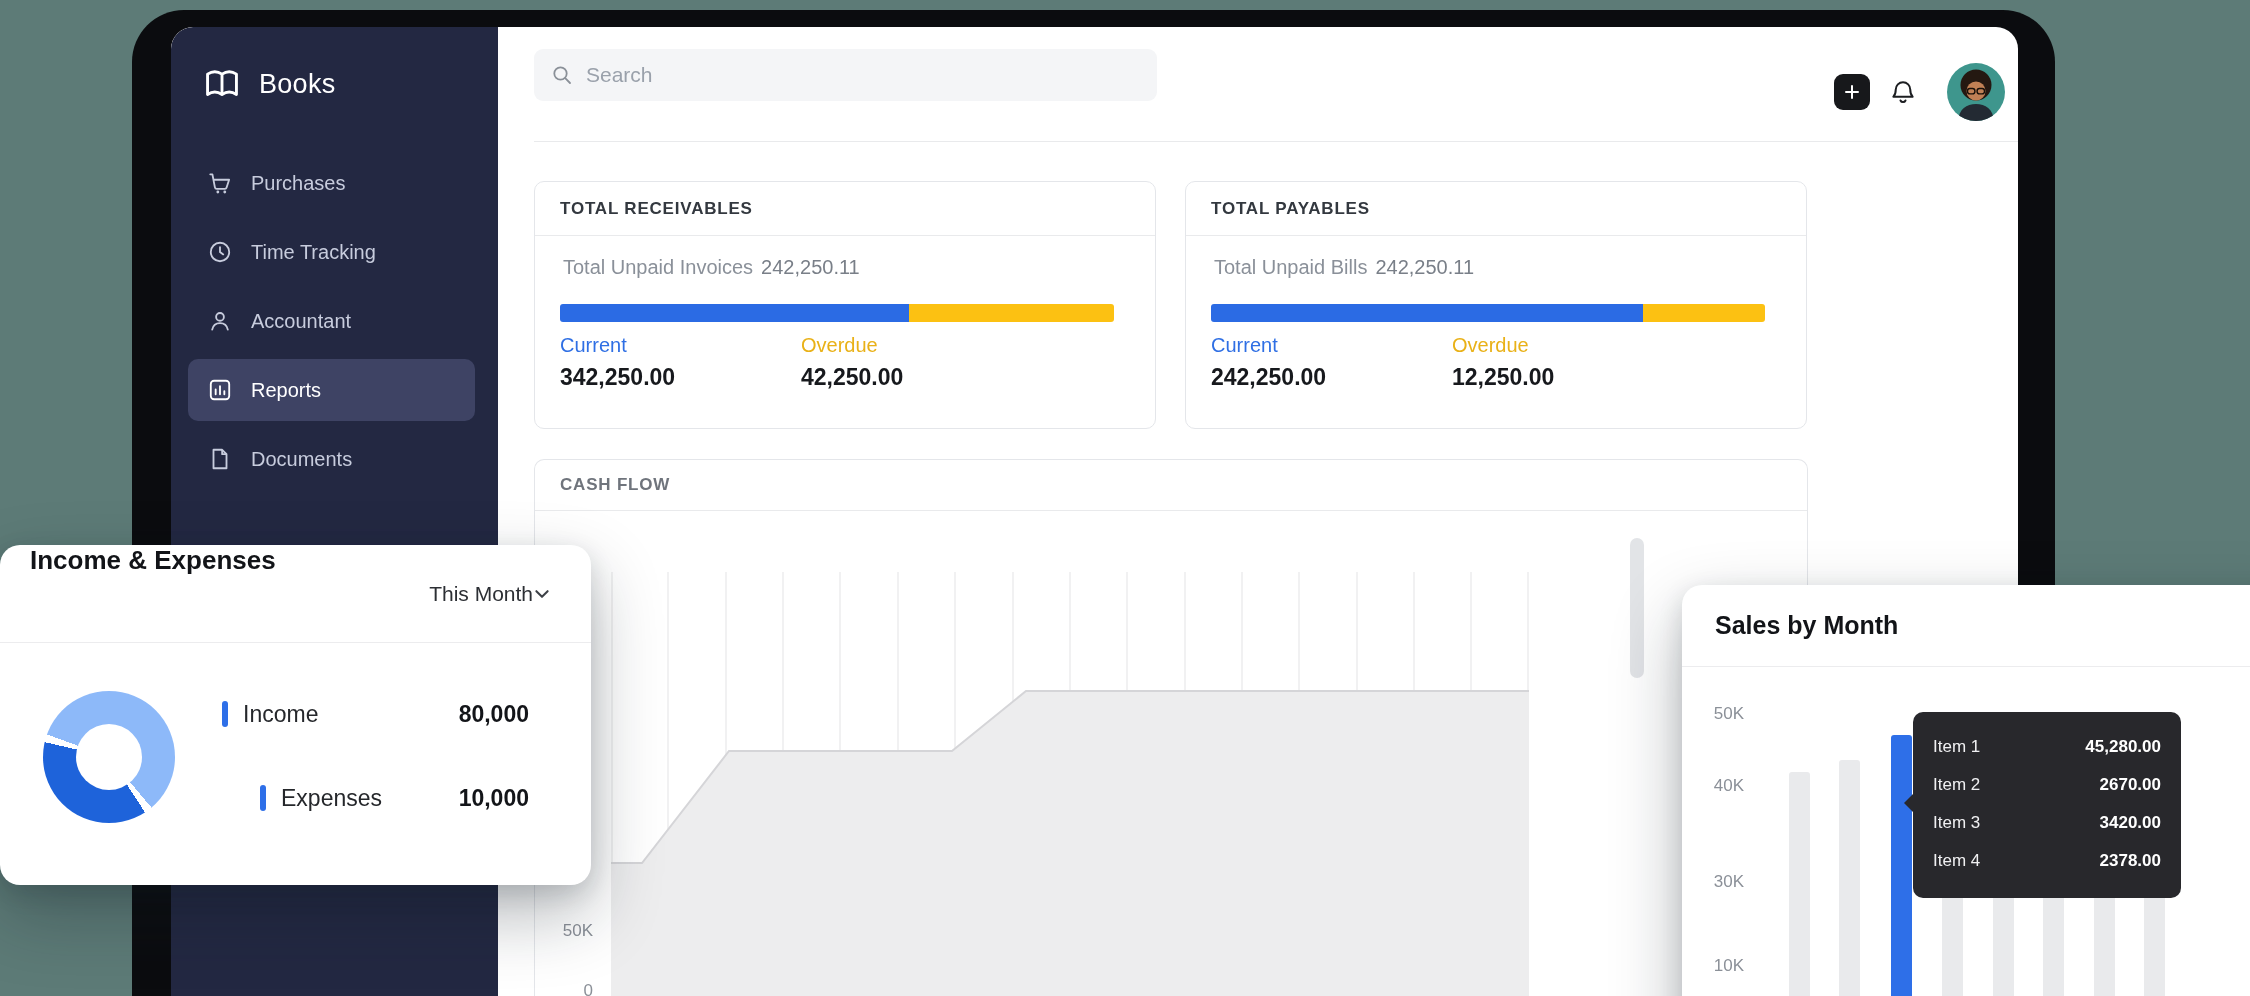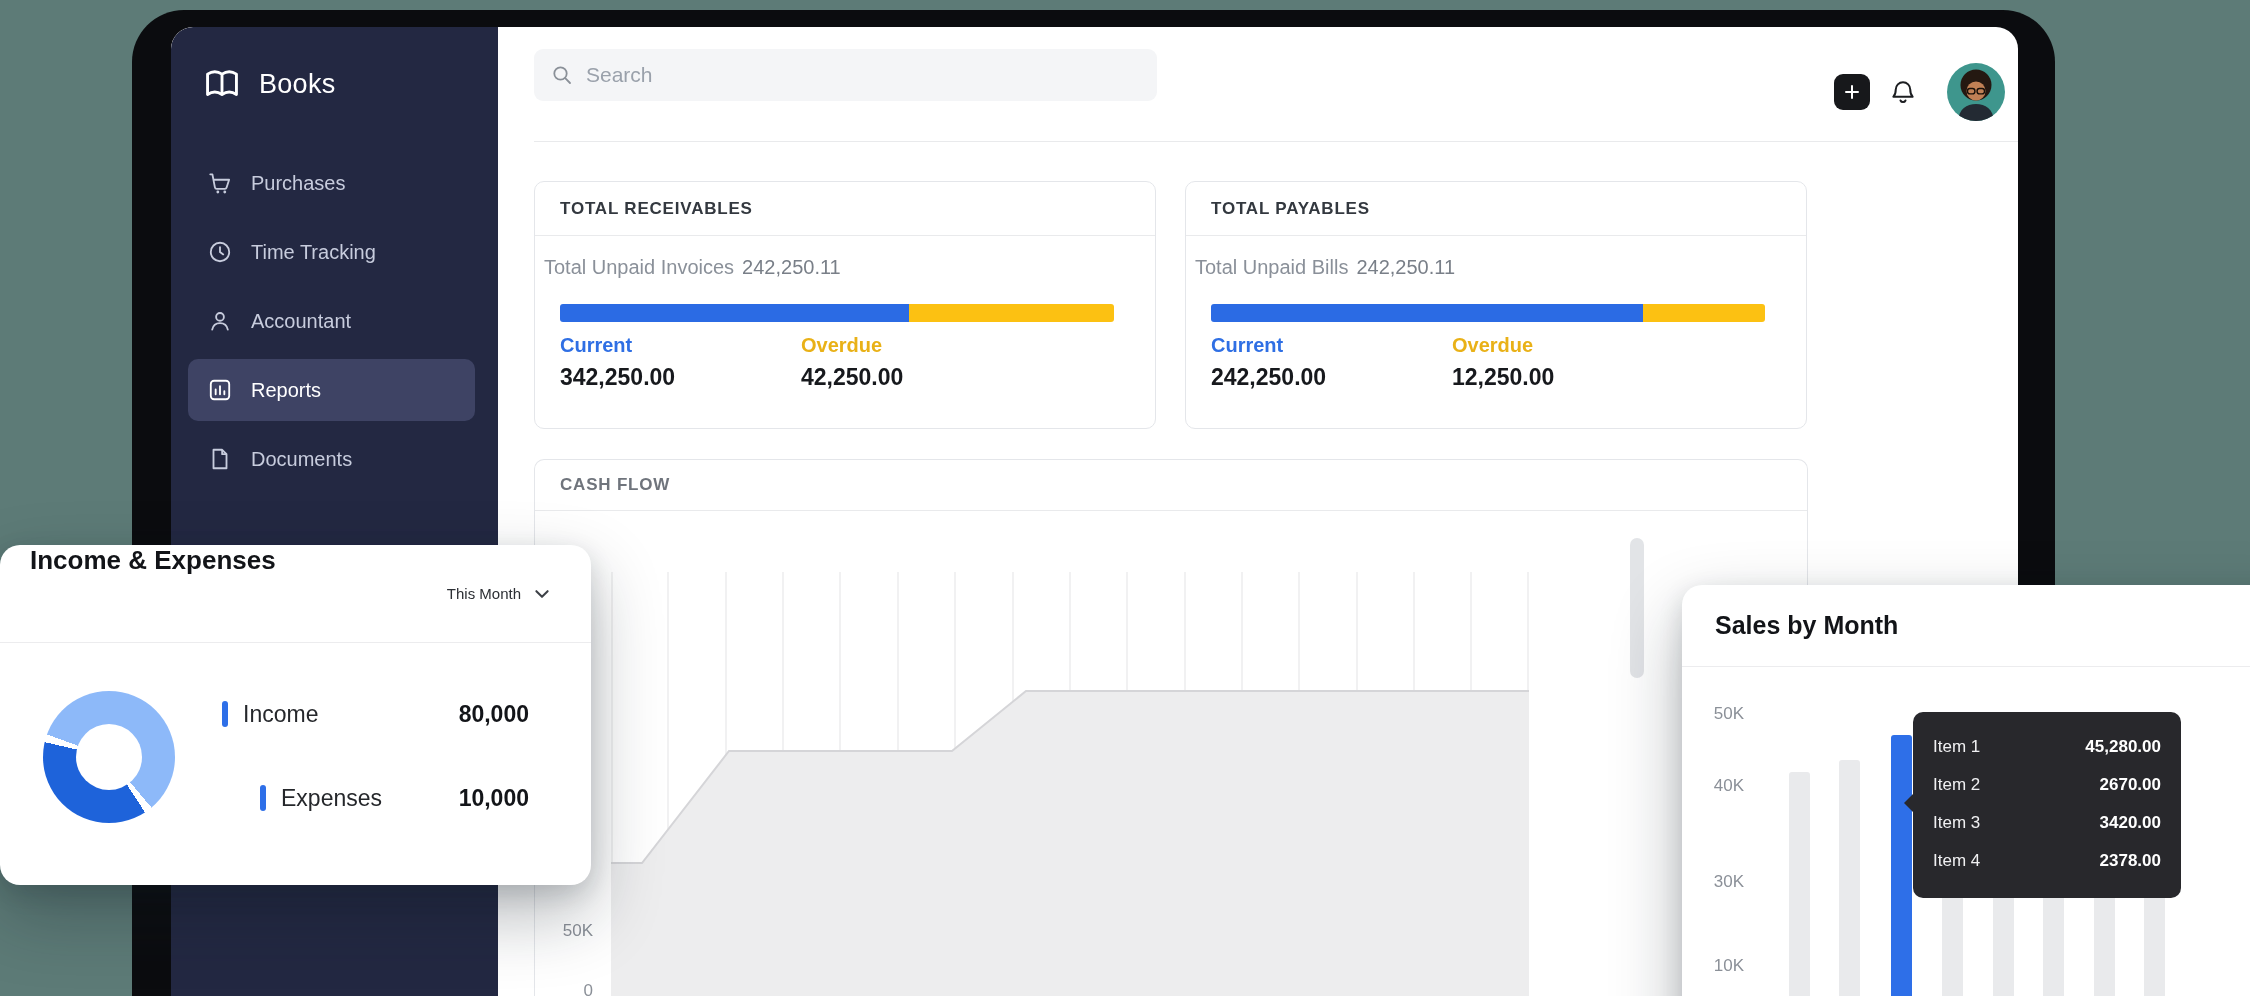--- a/index.html
+++ b/index.html
@@ -49,27 +49,27 @@
             border-radius: 50%; overflow: hidden; cursor: pointer; }
   .top-divider { position: absolute; left: 363px; top: 114px; width: 1484px; height: 1px; background: #e9eaec; }
 
   
   .card { position: absolute; background: #fff; border: 1px solid #e4e6ea; border-radius: 10px; }
   .card-title { position: absolute; left: 25px; top: 0; height: 53px; display: flex; align-items: center;
                 font-size: 17px; font-weight: 700; letter-spacing: .8px; color: #33383f; }
   .card-hr { position: absolute; left: 0; top: 53px; width: 100%; height: 1px; background: #e9eaec; }
   .recv-card { left: 363px; top: 154px; width: 622px; height: 248px; }
   .pay-card  { left: 1014px; top: 154px; width: 622px; height: 248px; }
-  .unpaid-line { position: absolute; left: 9px; top: 74px; font-size: 20px; color: #8a9099; }
+  .unpaid-line { position: absolute; left: 28px; top: 74px; font-size: 20px; color: #8a9099; }
   .unpaid-line b { font-weight: 400; color: #797f88; margin-left: 8px; }
   .pbar { position: absolute; left: 25px; top: 122px; width: 554px; height: 18px;
           display: flex; border-radius: 3px; overflow: hidden; }
   .seg-current { background: #2b6be4; height: 100%; }
   .seg-overdue { background: #fcc112; height: 100%; flex: 1; }
-  .col-label { position: absolute; top: 152px; font-size: 20px; font-weight: 700; }
+  .col-label { position: absolute; top: 152px; font-size: 20px; font-weight: 400; }
   .col-label.cur { left: 25px; color: #2f6fe4; }
   .col-label.ovr { left: 266px; color: #e9b117; }
   .col-value { position: absolute; top: 182px; font-size: 23px; font-weight: 700; color: #17191d; }
   .col-value.cur { left: 25px; }
   .col-value.ovr { left: 266px; }
 
   
   .cash-card { left: 363px; top: 432px; width: 1274px; height: 620px; border-bottom: none; }
   .cash-card .card-title { height: 50px; color: #6f747c; }
   .cash-card .card-hr { top: 50px; }
@@ -78,22 +78,22 @@
   .cash-y-0  { left: 12px; top: 521px; }
   .cash-svg { position: absolute; left: 76px; top: 112px; }
 
   
   .float-card { position: absolute; background: #fff; border-radius: 20px;
                 box-shadow: 0 30px 70px rgba(15,25,35,.30), 0 8px 24px rgba(15,25,35,.14); }
   .ie-card { left: 0; top: 545px; width: 591px; height: 340px; z-index: 70; }
   .ie-head { position: absolute; left: 0; top: 0; width: 100%; height: 97px;
              display: flex; padding: 0 40px 0 30px; }
   .ie-title { font-size: 26px; font-weight: 700; color: #121418; }
-  .ie-period { margin-left: auto; display: flex; align-items: center; gap: 12px;
-               font-size: 15px; color: #2c2f34; cursor: pointer; }
+  .ie-period { margin-left: auto; display: flex; align-items: center; 
+               font-size: 21px; color: #2c2f34; cursor: pointer; }
   .ie-hr { position: absolute; left: 0; top: 97px; width: 100%; height: 1px; background: #ececee; }
   .donut { position: absolute; left: 43px; top: 146px; width: 132px; height: 132px; border-radius: 50%;
            background: conic-gradient(from 0deg, #8db9f9 0deg 140deg, #ffffff 140deg 147deg,
                         #1e63da 147deg 283deg, #ffffff 283deg 290deg, #8db9f9 290deg 360deg); }
   .donut::after { content: ""; position: absolute; inset: 33px; background: #fff; border-radius: 50%; }
   .legend-row { position: absolute; left: 222px; right: 62px; height: 42px;
                 display: flex; align-items: center; gap: 15px; }
   .legend-row.r1 { top: 148px; }
   .legend-row.r2 { top: 232px; padding-left: 38px; }
   .tick { width: 6px; height: 26px; border-radius: 3px; background: #2e6fe8; }

